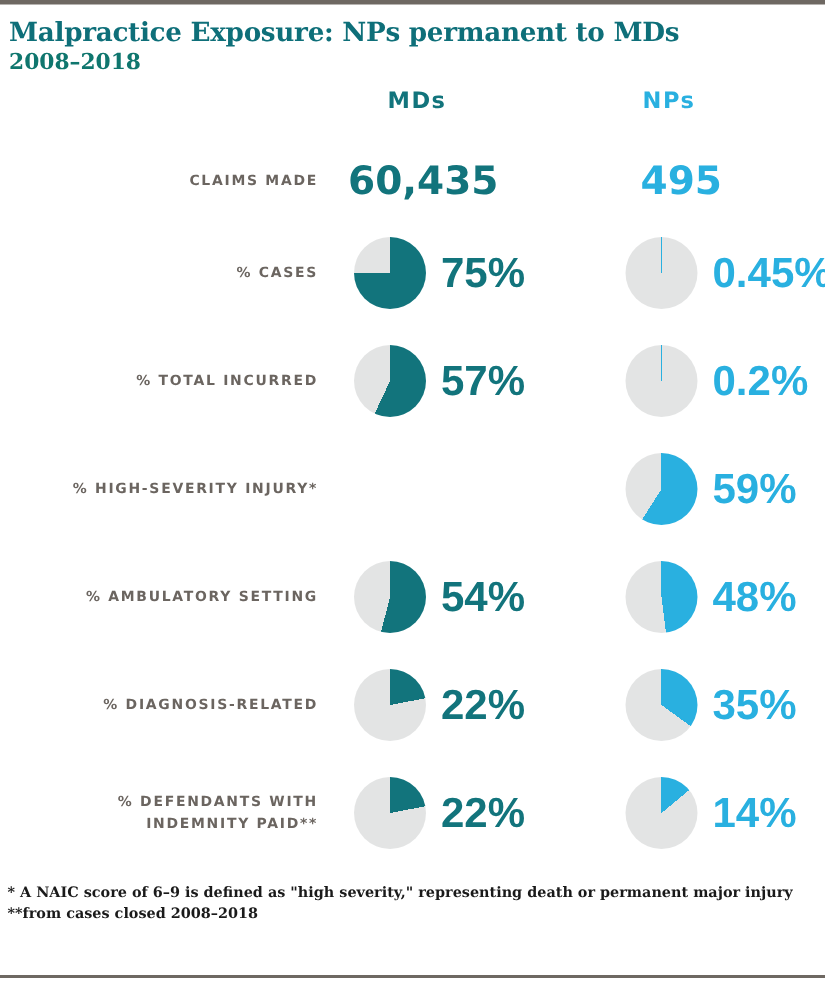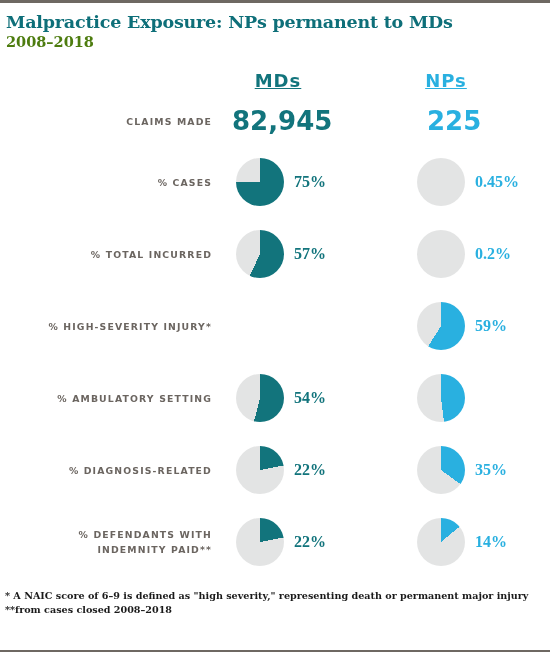--- a/index.html
+++ b/index.html
@@ -19,29 +19,29 @@
 
   
   .title-block{position:absolute;left:6px;top:12px;width:440px;}
   .title{
     font-family:"DejaVu Serif", serif;
     font-size:17.5px;font-weight:700;color:#0e6f79;
     letter-spacing:-.2px;line-height:20px;white-space:nowrap;
   }
   .subtitle{
     font-family:"DejaVu Serif", serif;
-    font-size:14.5px;font-weight:700;color:#4d7c0f;
+    font-size:14.5px;font-weight:700;color:#0f766e;
     line-height:18px;margin-top:1px;
   }
 
   .col-head{
-    position:absolute;top:70px;
+    position:absolute;top:58px;
     font-family:"DejaVu Sans", sans-serif;
-    font-size:18px;font-weight:700;letter-spacing:1px;
-    text-align:center;width:120px;text-decoration:underline;
+    font-size:15px;font-weight:700;letter-spacing:1px;
+    text-align:center;width:120px;
   }
   .col-head.mds{left:218px;color:#12747c;}
   .col-head.nps{left:386px;color:#29b0e0;}
 
   
   .rows{position:absolute;left:14px;top:96px;width:550px;}
   .row{
     position:relative;height:72px;
   }
   .row.claims{height:50px;}
@@ -62,22 +62,22 @@
 
   .pie{
     width:48px;height:48px;border-radius:50%;
     flex:0 0 48px;
     background:#e3e4e4;
   }
   .pie.md-pie{margin-left:24px;}
   .pie.np-pie{margin-left:23px;}
 
   .value{
-    font-family:Liberation Serif, serif;
-    font-weight:700;font-size:16px;
+    font-family:Liberation Sans, sans-serif;
+    font-weight:700;font-size:28px;
     margin-left:10px;white-space:nowrap;
   }
   .value.md-val{color:#12747c;}
   .value.np-val{color:#29b0e0;text-align:right;}
 
   .bignum{
     font-family:"DejaVu Sans", sans-serif;
     font-weight:700;font-size:26px;white-space:nowrap;
   }
   .bignum.md-val{color:#12747c;margin-left:20px;}
@@ -101,24 +101,24 @@
   <div class="subtitle">2008–2018</div>
 </div>
 
 <div class="col-head mds">MDs</div>
 <div class="col-head nps">NPs</div>
 
 <div class="rows">
     <div class="row claims">
       <div class="row-label">CLAIMS MADE</div>
       <div class="cell md">
-        <div class="bignum md-val">82,945</div>
+        <div class="bignum md-val">60,435</div>
       </div>
       <div class="cell np">
-        <div class="bignum np-val">225</div>
+        <div class="bignum np-val">495</div>
       </div>
     </div>
     <div class="row">
       <div class="row-label">% CASES</div>
       <div class="cell md">
         <div class="pie md-pie" style="background: conic-gradient(rgb(18, 116, 124) 0deg, rgb(18, 116, 124) 270deg, rgb(227, 228, 228) 270deg, rgb(227, 228, 228) 360deg);"></div>
         <div class="value md-val">75%</div>
       </div>
       <div class="cell np">
         <div class="pie np-pie" style="background: conic-gradient(rgb(41, 176, 224) 0deg, rgb(41, 176, 224) 0.9deg, rgb(227, 228, 228) 0.9deg, rgb(227, 228, 228) 360deg);"></div>
@@ -144,20 +144,21 @@
       </div>
     </div>
     <div class="row">
       <div class="row-label">% AMBULATORY SETTING</div>
       <div class="cell md">
         <div class="pie md-pie" style="background: conic-gradient(rgb(18, 116, 124) 0deg, rgb(18, 116, 124) 194.4deg, rgb(227, 228, 228) 194.4deg, rgb(227, 228, 228) 360deg);"></div>
         <div class="value md-val">54%</div>
       </div>
       <div class="cell np">
         <div class="pie np-pie" style="background: conic-gradient(rgb(41, 176, 224) 0deg, rgb(41, 176, 224) 172.8deg, rgb(227, 228, 228) 172.8deg, rgb(227, 228, 228) 360deg);"></div>
+        <div class="value np-val">48%</div>
       </div>
     </div>
     <div class="row">
       <div class="row-label">% DIAGNOSIS-RELATED</div>
       <div class="cell md">
         <div class="pie md-pie" style="background: conic-gradient(rgb(18, 116, 124) 0deg, rgb(18, 116, 124) 79.2deg, rgb(227, 228, 228) 79.2deg, rgb(227, 228, 228) 360deg);"></div>
         <div class="value md-val">22%</div>
       </div>
       <div class="cell np">
         <div class="pie np-pie" style="background: conic-gradient(rgb(41, 176, 224) 0deg, rgb(41, 176, 224) 126deg, rgb(227, 228, 228) 126deg, rgb(227, 228, 228) 360deg);"></div>

